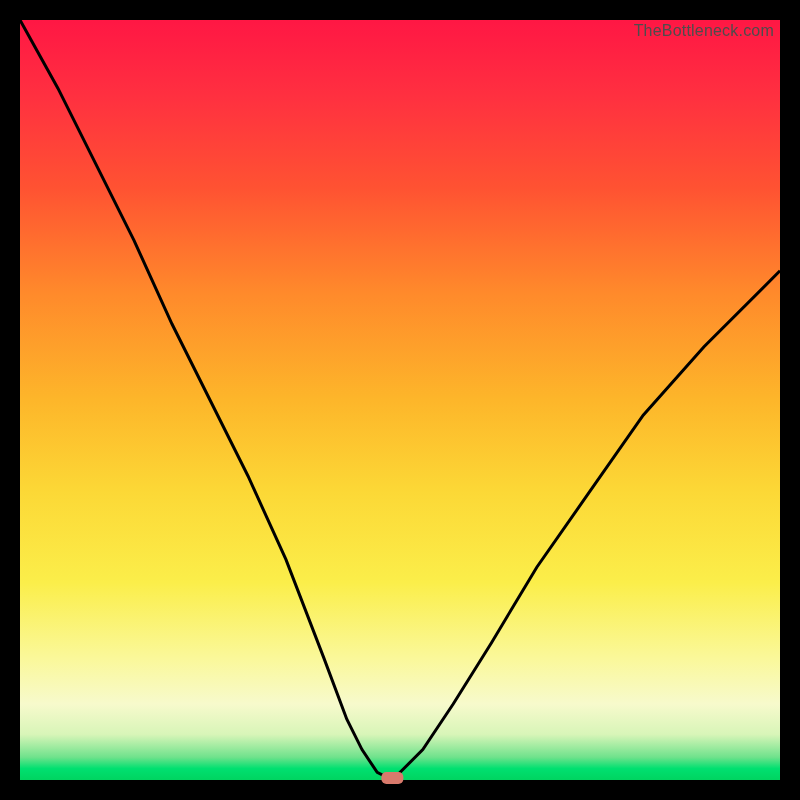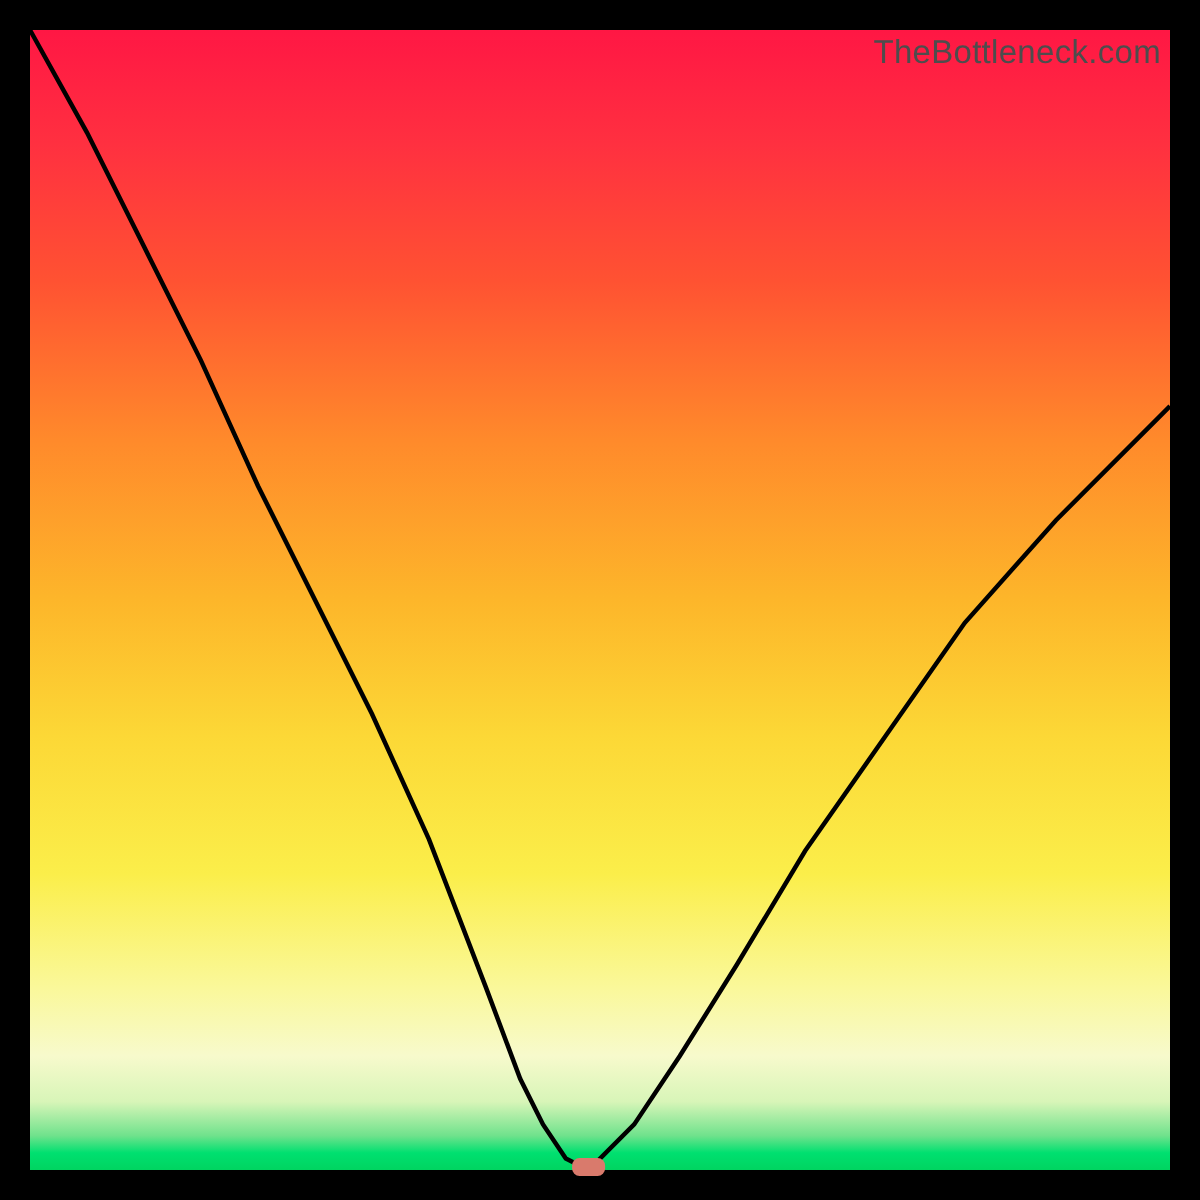--- a/index.html
+++ b/index.html
@@ -39,21 +39,21 @@
       #6fe28c 97%,
       #00e070 98.5%,
       #00d460 100%
     );
   }
   .watermark {
     position: absolute;
     top: 2px;
     right: 6px;
     color: #4d4d4d;
-    font-size: 22px;
+    font-size: 16px;
     letter-spacing: 0.2px;
     font-weight: 500;
     pointer-events: none;
   }
   svg.curve {
     position: absolute;
     left: 0;
     top: 0;
     width: 760px;
     height: 760px;

